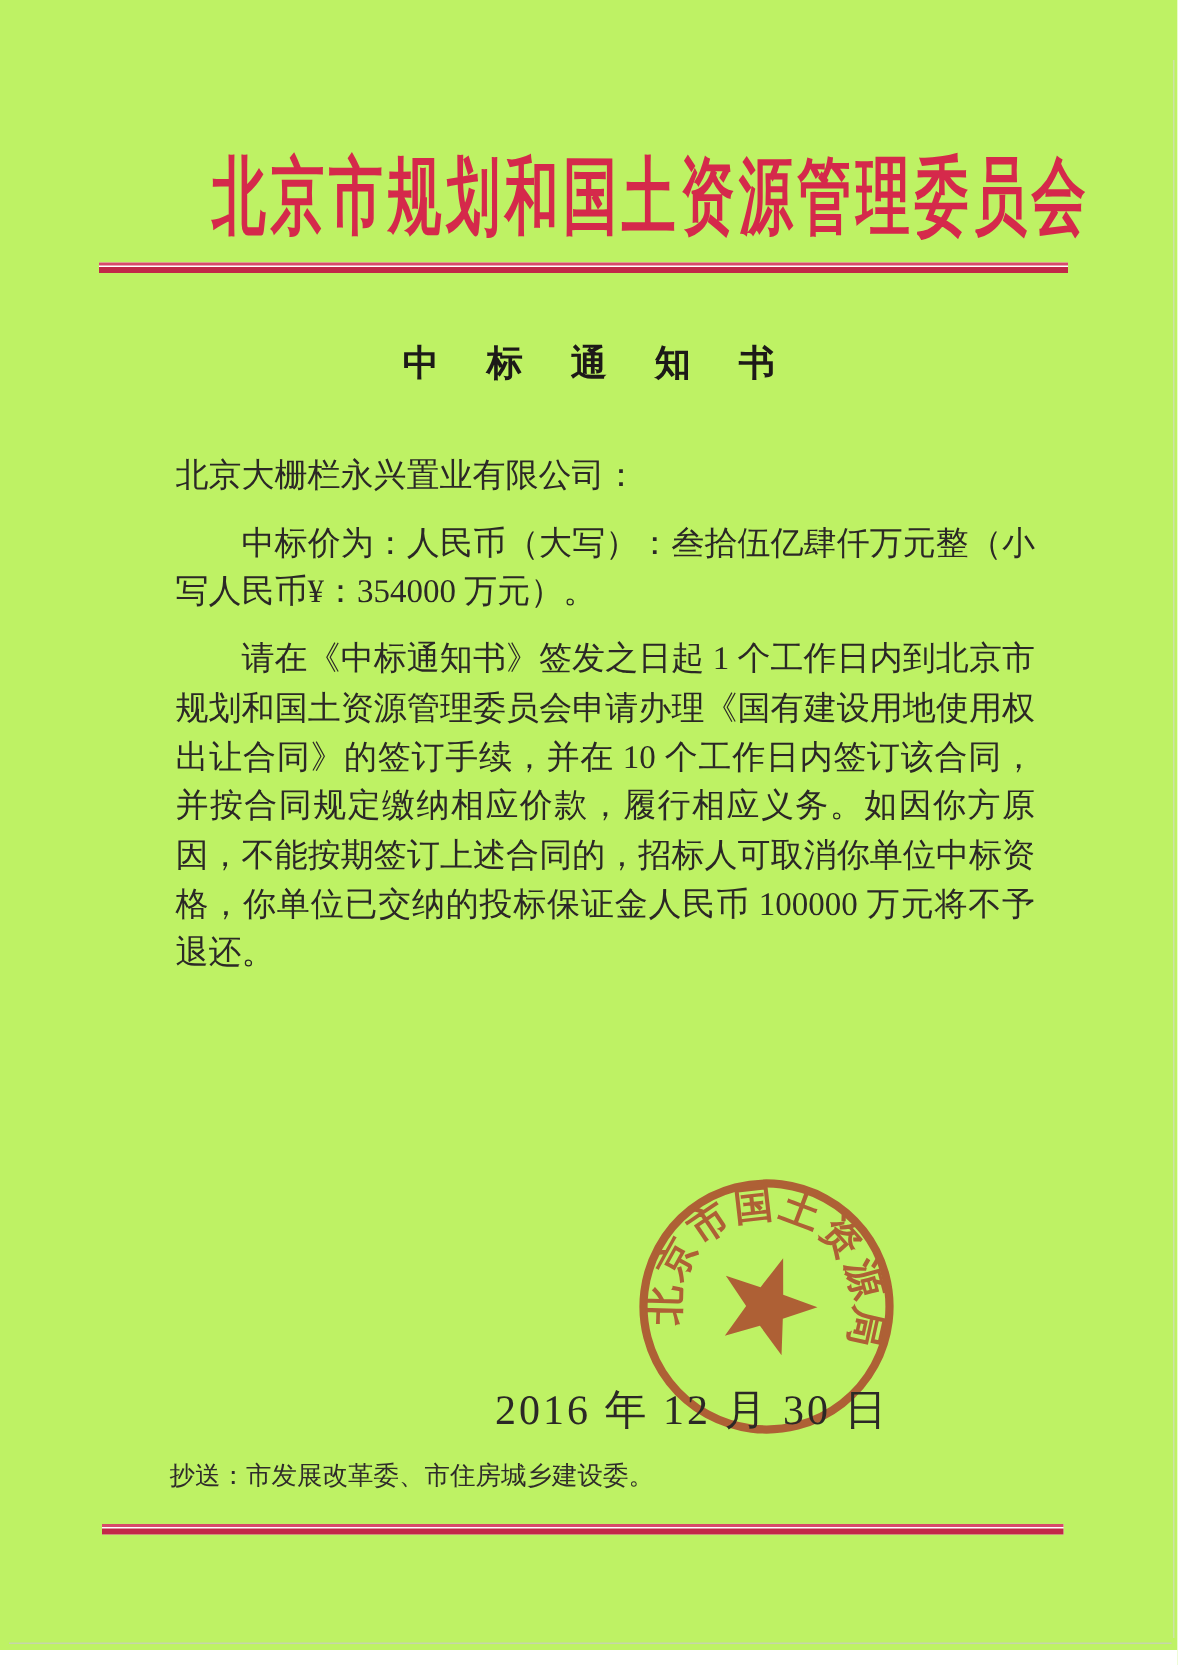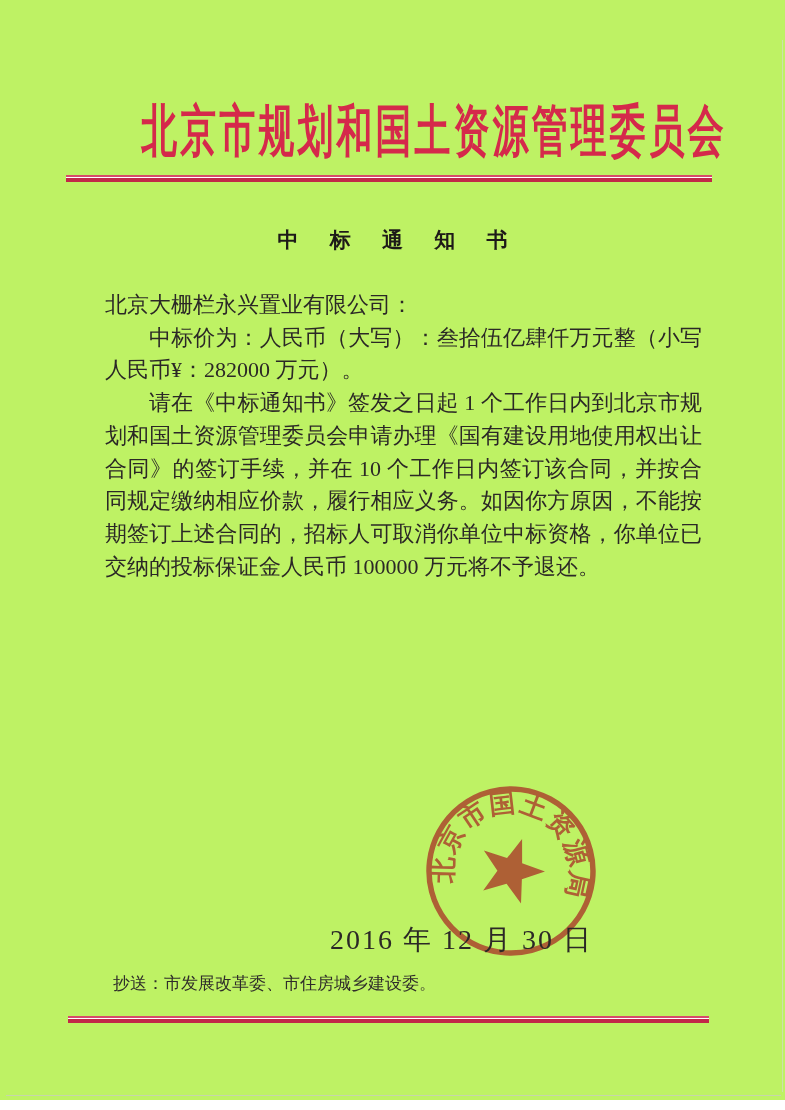--- a/index.html
+++ b/index.html
@@ -32,33 +32,33 @@
     border-top:2px solid #d84a6b;
     border-bottom:4px solid #c22848;
     background:#ffffff;
   }
   .rule-top{top:175px;}
   .rule-bottom{top:1016px;left:68px;width:641px;}
 
   .doc-title{
     position:absolute;top:226px;left:0;width:785px;
     text-align:center;
-    font-size:21px;font-weight:bold;
+    font-size:24px;font-weight:bold;
     letter-spacing:13px;text-indent:13px;
     color:#1d1a18;
     margin:0;
   }
 
   .body-block{
     position:absolute;top:289px;left:105px;width:597px;
     font-size:22px;line-height:32.7px;
     text-align:justify;
     color:#2b2826;
   }
-  .body-block p{margin:0;text-align:justify;text-align-last:left;}
+  .body-block p{margin:12px;text-align:justify;text-align-last:left;}
   .body-block p.indent{text-indent:2em;}
 
   
   .seal{
     position:absolute;left:416px;top:776px;width:190px;height:190px;
     transform:rotate(7deg);
     mix-blend-mode:multiply;
     opacity:0.9;
   }
 
@@ -83,21 +83,21 @@
 <div class="page">
 
   <h1 class="letterhead">北京市规划和国土资源管理委员会</h1>
 
   <div class="rule rule-top"></div>
 
   <h2 class="doc-title">中 标 通 知 书</h2>
 
   <div class="body-block">
     <p>北京大栅栏永兴置业有限公司：</p>
-    <p class="indent">中标价为：人民币（大写）：叁拾伍亿肆仟万元整（小写人民币¥：282000 万元）。</p>
+    <p class="indent">中标价为：人民币（大写）：叁拾伍亿肆仟万元整（小写人民币¥：354000 万元）。</p>
     <p class="indent">请在《中标通知书》签发之日起 1 个工作日内到北京市规划和国土资源管理委员会申请办理《国有建设用地使用权出让合同》的签订手续，并在 10 个工作日内签订该合同，并按合同规定缴纳相应价款，履行相应义务。如因你方原因，不能按期签订上述合同的，招标人可取消你单位中标资格，你单位已交纳的投标保证金人民币 100000 万元将不予退还。</p>
   </div>
 
   <svg class="seal" viewBox="0 0 190 190" xmlns="http://www.w3.org/2000/svg">
     <defs>
       <path id="sealArc" d="M 39.6 115.2 A 59 59 0 1 1 150.4 115.2" fill="none"></path>
     </defs>
     <circle cx="95" cy="95" r="82" fill="none" stroke="#e8547a" stroke-width="5.5"></circle>
     <polygon fill="#e8547a" points="102.1,61.8 105.1,85.9 128.8,91.4 106.8,101.8 108.9,126.0 92.2,108.3 69.8,117.8 81.5,96.4 65.6,78.0 89.5,82.7"></polygon>
     <text fill="#e8547a" font-size="26" font-weight="bold" font-family="'Liberation Serif','DejaVu Serif',serif" letter-spacing="2">

